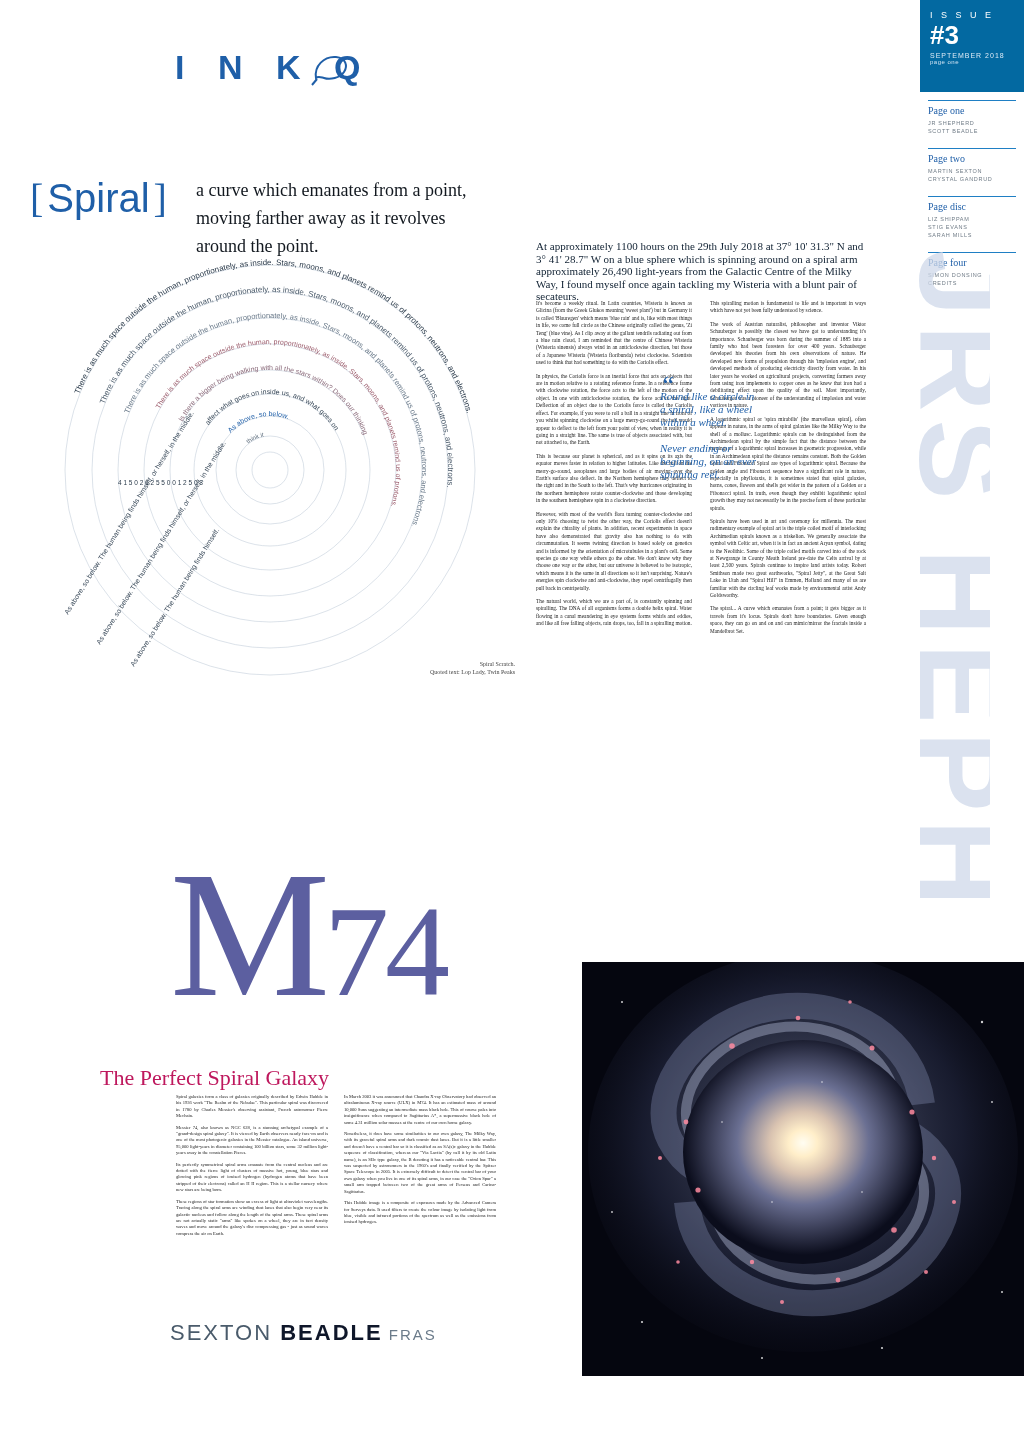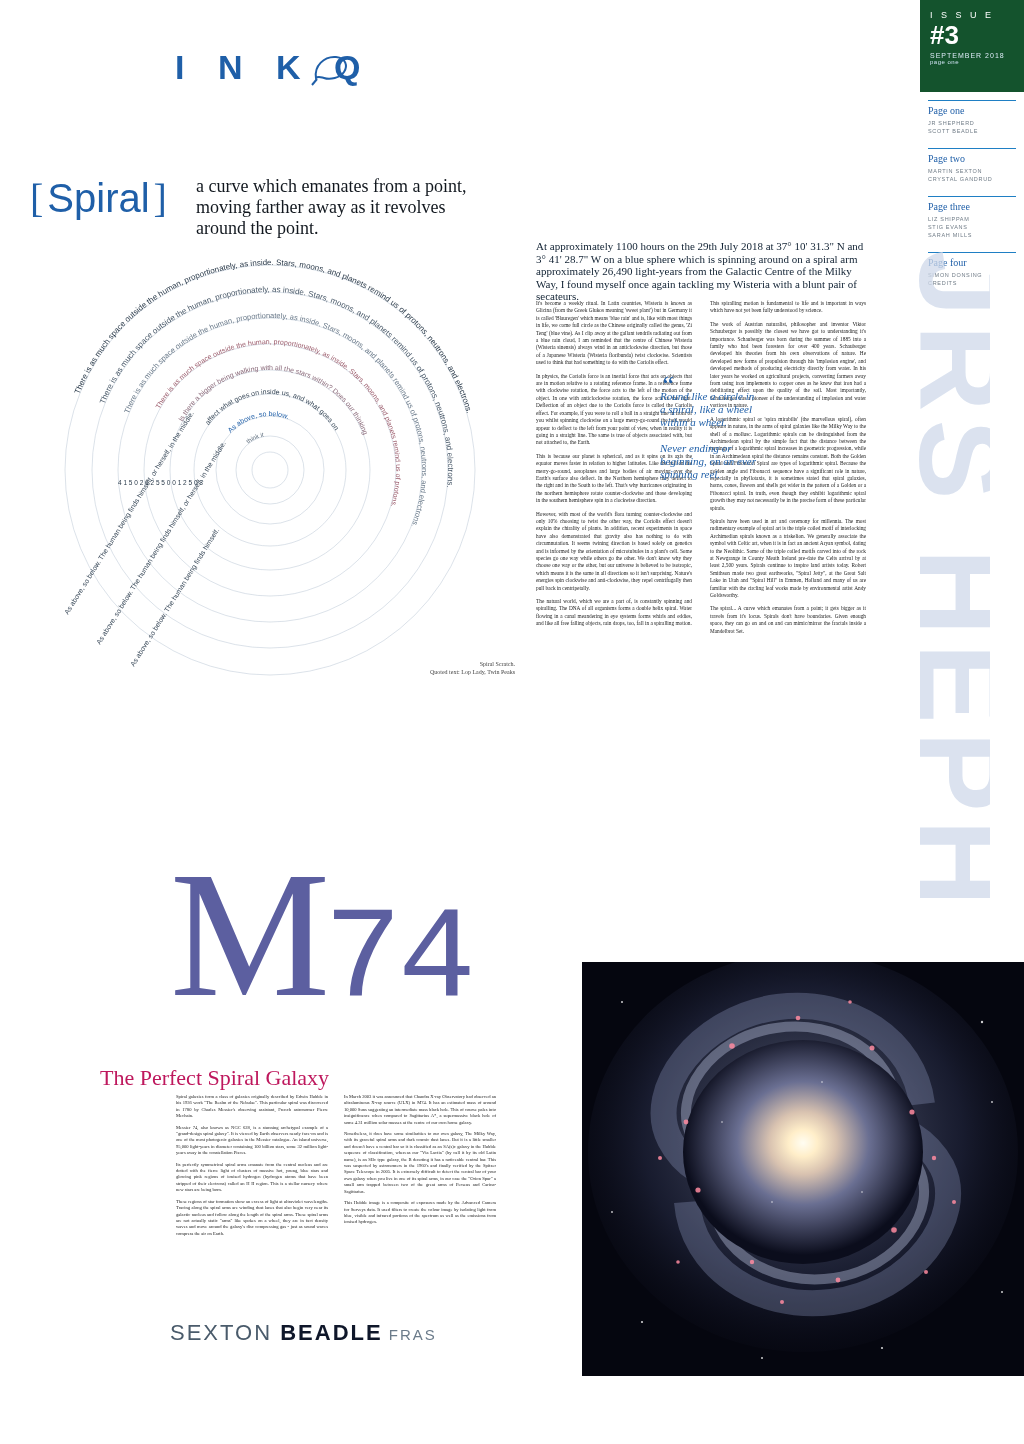--- a/index.html
+++ b/index.html
@@ -3,21 +3,21 @@
 <meta charset="utf-8">
 <style>
   html,body{margin:0;padding:0;background:#ffffff;}
   body{width:1024px;height:1444px;position:relative;font-family:"Liberation Serif",serif;color:#1b1b1b;overflow:hidden;}
 
   
   .masthead{position:absolute;left:0;top:0;width:1024px;height:96px;}
   .logo{position:absolute;left:175px;top:48px;font-family:"Liberation Sans",sans-serif;font-weight:700;font-size:34px;letter-spacing:12px;color:#1f5fa8;}
   .logo-bird{position:absolute;left:310px;top:52px;width:38px;height:32px;}
 
-  .issue-box{position:absolute;left:920px;top:0;width:104px;height:92px;background:#14532d;color:#fff;padding:10px 0 0 10px;box-sizing:border-box;}
+  .issue-box{position:absolute;left:920px;top:0;width:104px;height:92px;background:#0369a1;color:#fff;padding:10px 0 0 10px;box-sizing:border-box;}
   .issue-label{font-family:"Liberation Sans",sans-serif;font-size:9px;letter-spacing:3px;}
   .issue-num{font-family:"Liberation Sans",sans-serif;font-weight:700;font-size:26px;line-height:26px;margin-top:2px;}
   .issue-date{font-family:"Liberation Sans",sans-serif;font-size:7px;letter-spacing:1px;margin-top:4px;color:#dceaf6;}
   .issue-page{font-family:"Liberation Sans",sans-serif;font-size:6px;letter-spacing:.5px;color:#cfe3f3;}
 
   
   .contents{position:absolute;left:928px;top:100px;width:88px;}
   .c-item{margin-bottom:13px;}
   .c-rule{height:1px;background:#1f7fc4;margin-bottom:4px;}
   .c-title{font-family:"Liberation Serif",serif;font-size:10px;color:#1f5fa8;margin-bottom:3px;}
@@ -25,38 +25,38 @@
 
   
   .ghost-name{position:absolute;left:800px;top:100px;width:190px;height:820px;
     font-family:"Liberation Sans",sans-serif;font-weight:700;font-size:140px;line-height:118px;
     color:#cfd9ea;opacity:.75;letter-spacing:-6px;text-align:center;}
 
   
   .spiral-head{position:absolute;left:30px;top:175px;width:470px;}
   .spiral-word{font-size:40px;color:#1f5fa8;font-family:Liberation Sans, sans-serif;}
   .spiral-brk{color:#1f5fa8;font-size:40px;}
-  .spiral-def{position:absolute;left:196px;top:176px;width:300px;font-size:18px;line-height:21px;color:#12181f;}
+  .spiral-def{position:absolute;left:196px;top:176px;width:300px;font-size:18px;line-height:28px;color:#12181f;}
 
   
   .spiral-wrap{position:absolute;left:30px;top:255px;width:480px;height:430px;}
   .spiral-cap{position:absolute;left:395px;top:660px;width:120px;text-align:right;font-size:6px;line-height:8px;color:#444;}
 
   
   .intro{position:absolute;left:536px;top:240px;width:330px;font-size:11px;line-height:12.5px;color:#123;}
   .cols{position:absolute;left:536px;top:300px;width:330px;height:430px;
     column-count:2;column-gap:18px;font-size:5.3px;line-height:7.4px;text-align:justify;color:#1b1b1b;}
   .cols p{margin:0 0 6px 0;}
   .pullquote{position:absolute;left:660px;top:380px;width:100px;font-size:11px;line-height:13px;color:#1f5fa8;font-style:italic;}
   .pullquote .mark{font-size:26px;line-height:10px;display:block;color:#1f5fa8;}
 
   
   .m74{position:absolute;left:170px;top:860px;width:360px;}
   .m74-m{font-size:180px;line-height:150px;color:#5c5fa0;font-family:"Liberation Serif",serif;letter-spacing:-6px;}
-  .m74-n{font-size:130px;color:#5c5fa0;letter-spacing:-4px;font-family:Liberation Mono, monospace;}
+  .m74-n{font-size:130px;color:#5c5fa0;letter-spacing:-4px;}
   .m74-sub{position:absolute;left:100px;top:1065px;width:430px;font-size:22px;color:#be185d;white-space:nowrap;}
 
   .m74-cols{position:absolute;left:176px;top:1094px;width:320px;height:220px;
     column-count:2;column-gap:16px;font-size:4.6px;line-height:6.4px;text-align:justify;color:#1b1b1b;}
   .m74-cols p{margin:0 0 5px 0;}
 
   .byline{position:absolute;left:170px;top:1320px;width:360px;font-family:"Liberation Sans",sans-serif;font-size:22px;letter-spacing:2px;color:#4a5b6b;}
   .byline b{color:#0f172a;font-weight:700;}
   .byline .fras{font-size:15px;color:#6b7b8a;margin-top:16px;}
 
@@ -94,21 +94,21 @@
 SCOTT BEADLE</div>
   </div>
   <div class="c-item">
     <div class="c-rule"></div>
     <div class="c-title">Page two</div>
     <div class="c-name" style="white-space:pre-line">MARTIN SEXTON
 CRYSTAL GANDRUD</div>
   </div>
   <div class="c-item">
     <div class="c-rule"></div>
-    <div class="c-title">Page three</div>
+    <div class="c-title">Page disc</div>
     <div class="c-name" style="white-space:pre-line">LIZ SHIPPAM
 STIG EVANS
 SARAH MILLS</div>
   </div>
   <div class="c-item">
     <div class="c-rule"></div>
     <div class="c-title">Page four</div>
     <div class="c-name" style="white-space:pre-line">SIMON DONSING
 CREDITS</div>
   </div>

